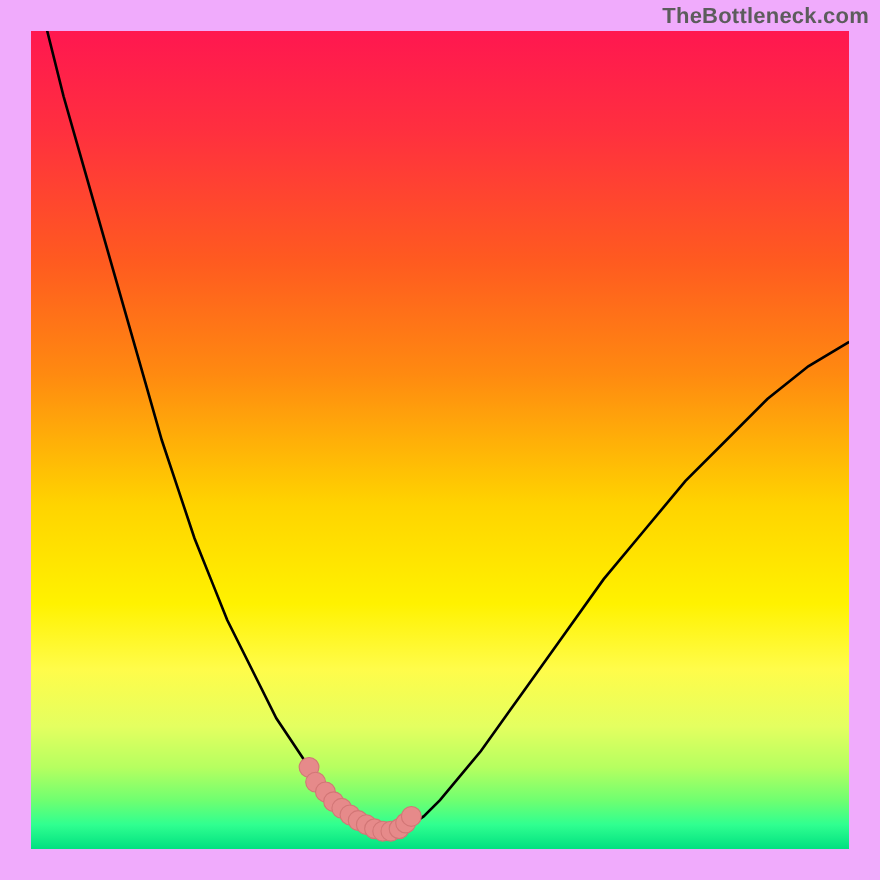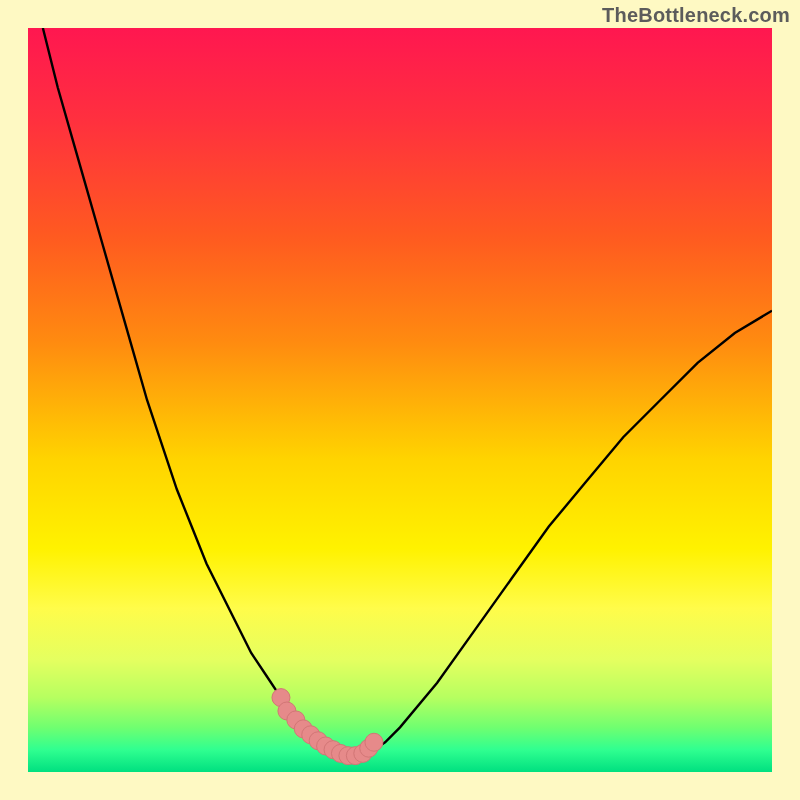--- a/index.html
+++ b/index.html
@@ -7,21 +7,21 @@
     padding: 0;
     width: 800px;
     height: 800px;
     background: #000;
     overflow: hidden;
   }
   .outer {
     position: relative;
     width: 800px;
     height: 800px;
-    background: #fef9c3;
+    background: #f0abfc;
   }
   .plot {
     position: absolute;
     left: 28px;
     top: 28px;
     width: 744px;
     height: 744px;
     overflow: hidden;
   }
   .gradient {

